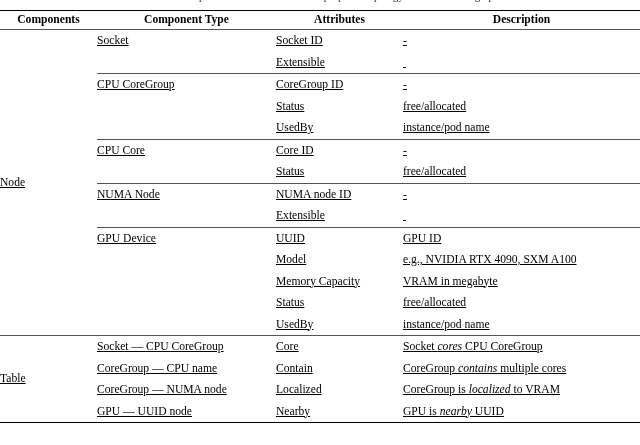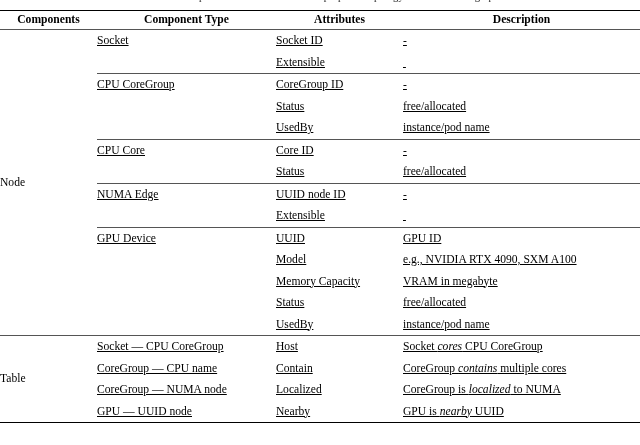--- a/index.html
+++ b/index.html
@@ -79,20 +79,21 @@
     font-weight: bold;
     line-height: 18px;
   }
 
   .stack { line-height: 21.5px; }
   .stack div { white-space: nowrap; }
 
   .group-label {
     padding: 3px 6px 3px 7px;
     line-height: 21.5px;
+    text-decoration: underline;
   }
   .group-label.center {
     vertical-align: middle;
   }
 
   .nowrap { white-space: nowrap; }
   .emp { font-style: italic; }
 </style>
 </head>
 <body>
@@ -166,24 +167,24 @@
       </td>
       <td class="cell vline-l">
         <div class="stack">
           <div>-</div>
           <div>free/allocated</div>
         </div>
       </td>
     </tr>
 
     <tr class="rule-mid">
-      <td class="cell vline-l nowrap">NUMA Edge</td>
-      <td class="cell vline-l">
-        <div class="stack">
-          <div>UUID node ID</div>
+      <td class="cell vline-l nowrap">NUMA Node</td>
+      <td class="cell vline-l">
+        <div class="stack">
+          <div>NUMA node ID</div>
           <div>Extensible</div>
         </div>
       </td>
       <td class="cell vline-l">
         <div class="stack">
           <div>-</div>
           <div>&nbsp;</div>
         </div>
       </td>
     </tr>
@@ -215,36 +216,36 @@
       <td class="cell vline-l">
         <div class="stack">
           <div>Socket — CPU CoreGroup</div>
           <div>CoreGroup — CPU name</div>
           <div>CoreGroup — NUMA node</div>
           <div>GPU — UUID node</div>
         </div>
       </td>
       <td class="cell vline-l">
         <div class="stack">
-          <div>Host</div>
+          <div>Core</div>
           <div>Contain</div>
           <div>Localized</div>
           <div>Nearby</div>
         </div>
       </td>
       <td class="cell vline-l">
         <div class="stack">
           <div>
             <span>Socket </span><span class="emp">cores</span><span> CPU CoreGroup</span>
           </div>
           <div>
             <span>CoreGroup </span><span class="emp">contains</span><span> multiple cores</span>
           </div>
           <div>
-            <span>CoreGroup is </span><span class="emp">localized</span><span> to NUMA</span>
+            <span>CoreGroup is </span><span class="emp">localized</span><span> to VRAM</span>
           </div>
           <div>
             <span>GPU is </span><span class="emp">nearby</span><span> UUID</span>
           </div>
         </div>
       </td>
     </tr>
 
   </tbody>
 </table>

